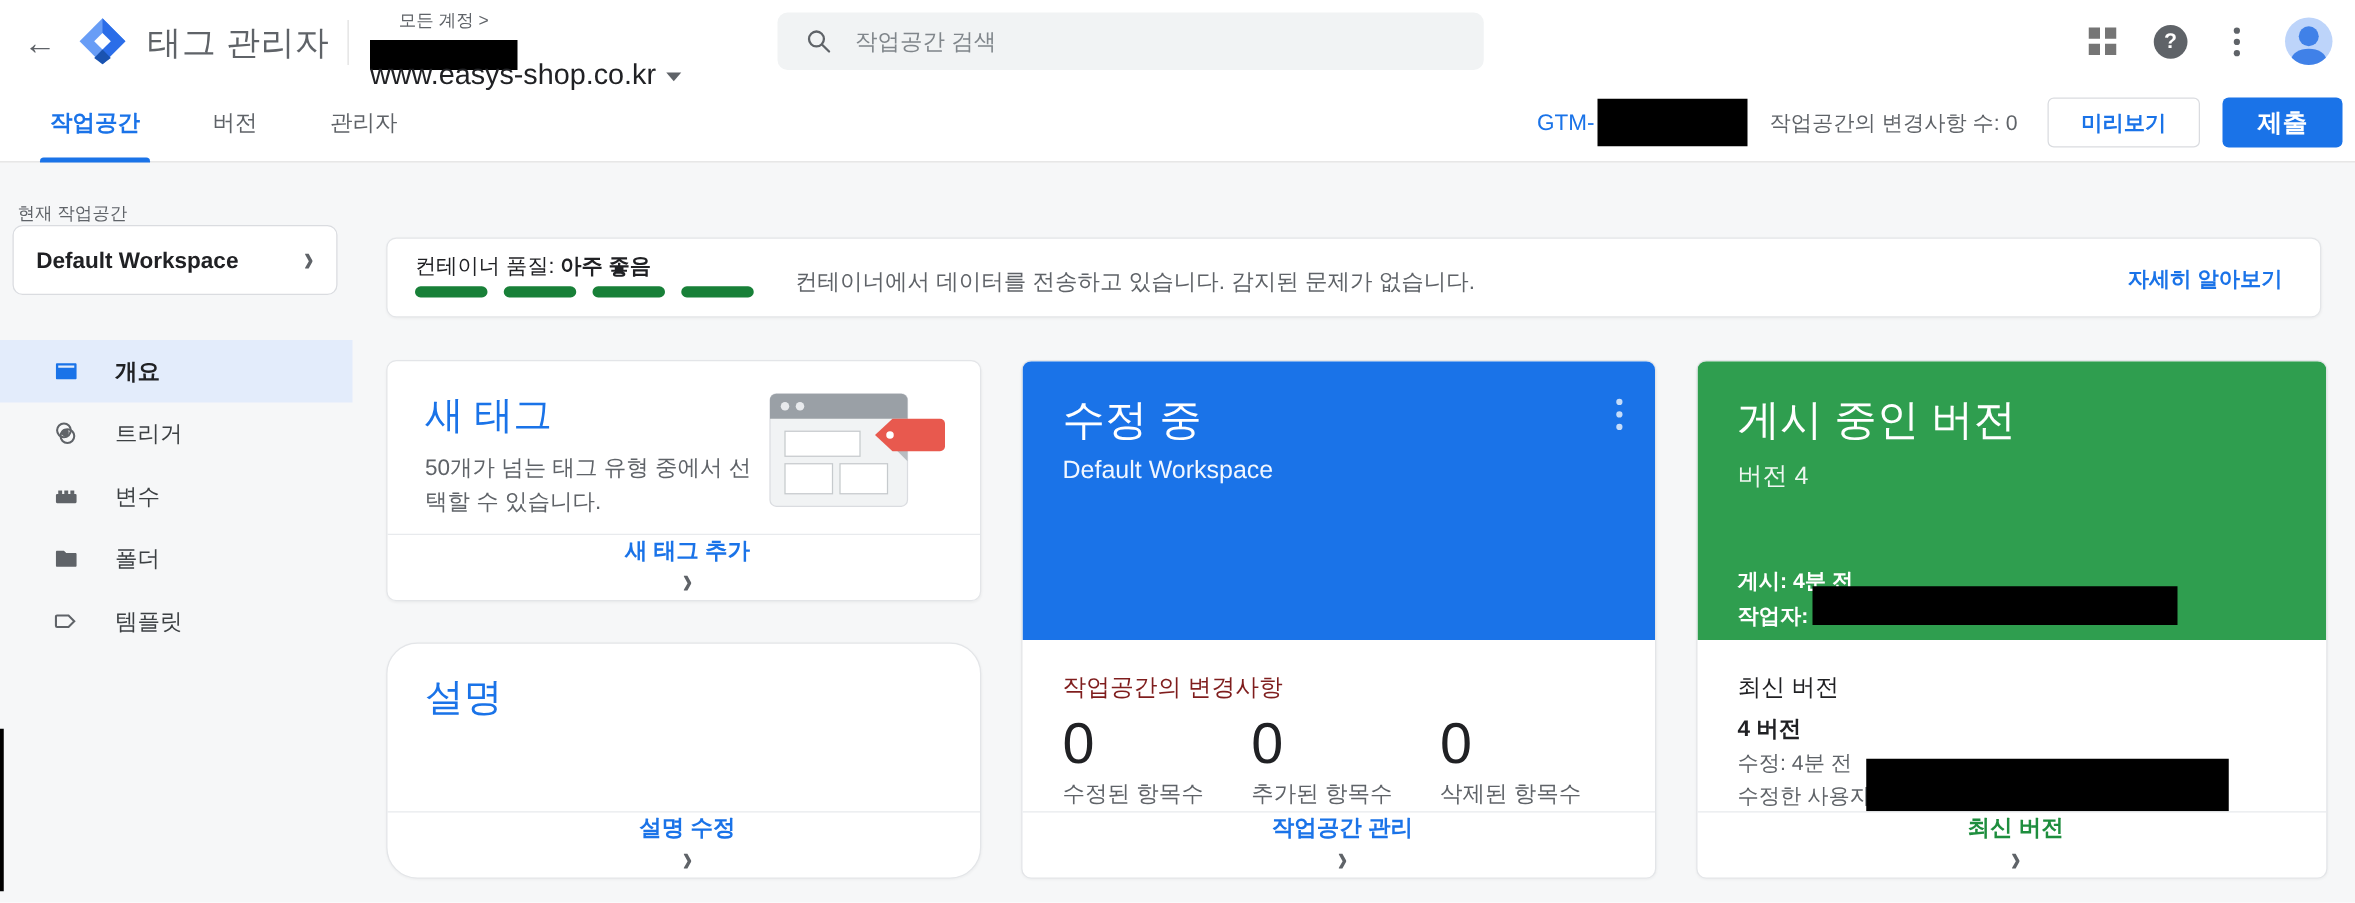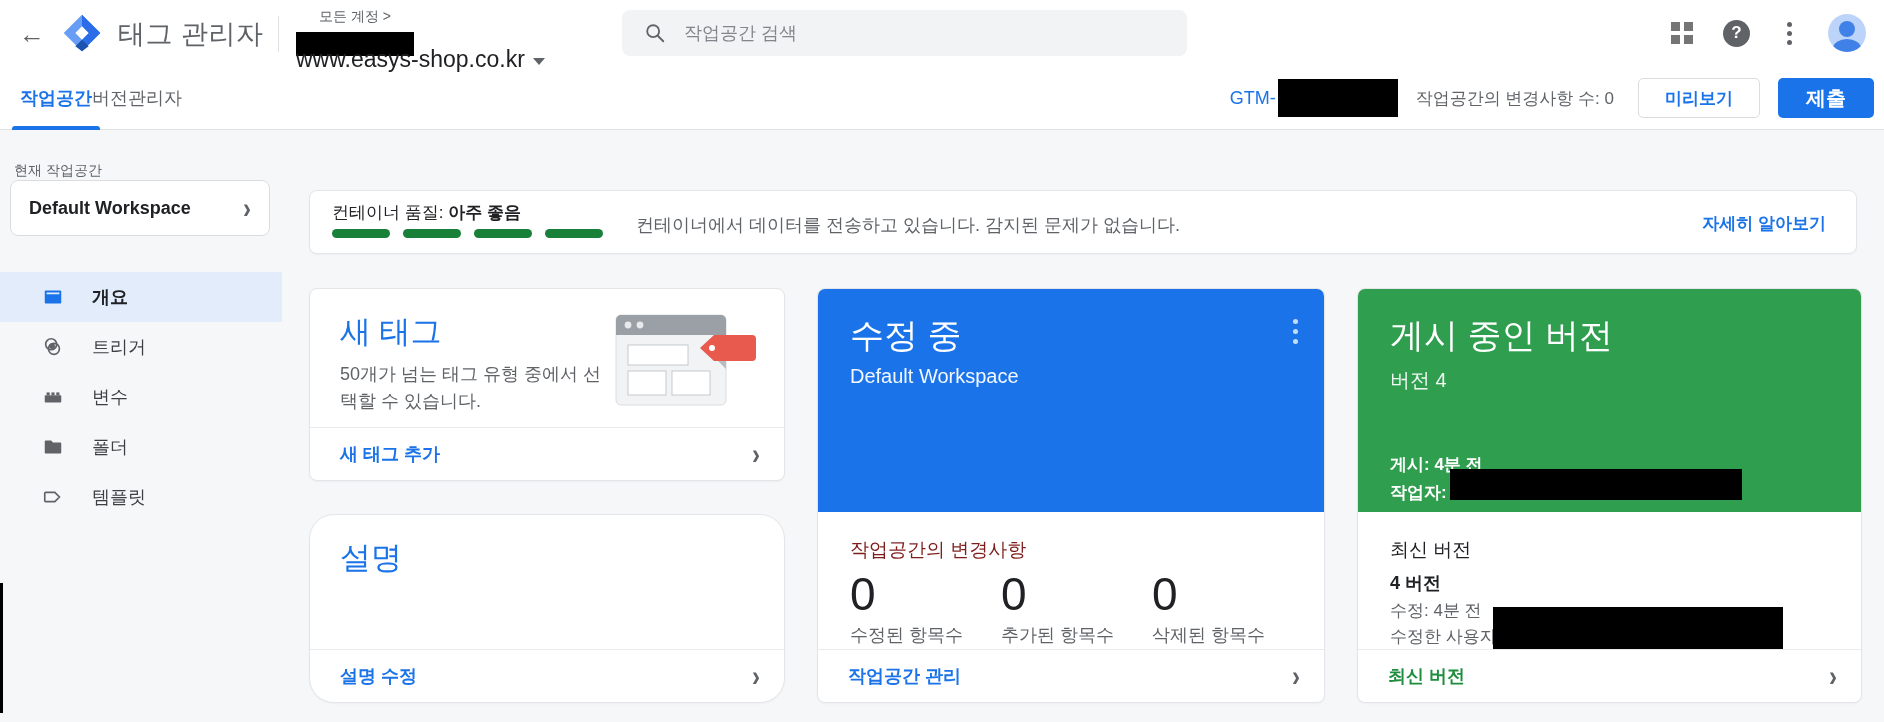--- a/index.html
+++ b/index.html
@@ -24,21 +24,21 @@
   .grid-icon div { background:#757575; }
   .help-icon { width:27px; height:27px; border-radius:50%; background:#5f6368; color:#fff; font-size:17px; font-weight:bold; display:flex; align-items:center; justify-content:center; cursor:pointer; }
   .more-icon { width:18px; display:flex; flex-direction:column; align-items:center; gap:4px; cursor:pointer; }
   .more-icon div { width:5px; height:5px; border-radius:50%; background:#5f6368; }
   .avatar { width:38px; height:38px; border-radius:50%; background:#bdd4fa; position:relative; overflow:hidden; cursor:pointer; }
   .avatar .head { position:absolute; left:11px; top:7px; width:16px; height:16px; border-radius:50%; background:#4081e8; }
   .avatar .body { position:absolute; left:5px; top:25px; width:28px; height:18px; border-radius:50% 50% 0 0; background:#4081e8; }
 
   
   .tabbar { position:absolute; left:0; top:66px; width:1884px; height:64px; background:#fff; border-bottom:1px solid #e0e0e0; z-index:4; }
-  .tabs { position:absolute; left:20px; top:0; height:64px; display:flex; }
+  .tabs { position:absolute; left:40px; top:0; height:64px; display:flex; gap:58px; }
   .tab { height:64px; display:flex; align-items:center; font-size:18px; color:#5f6368; cursor:pointer; position:relative; }
   .tab.active { color:#1a73e8; font-weight:bold; }
   .tab.active::after { content:""; position:absolute; left:-8px; right:-8px; bottom:0; height:4px; background:#1a73e8; border-radius:3px 3px 0 0; }
   .tab-right { position:absolute; right:10px; top:0; height:64px; display:flex; align-items:center; gap:18px; }
   .gtm-id { font-size:18px; color:#1a73e8; display:flex; align-items:center; }
   .gtm-redact { width:120px; height:38px; background:#000; margin-left:2px; }
   .changes-count { font-size:17px; color:#5f6368; margin-right:6px; }
   .btn-preview { height:40px; padding:0 26px; background:#fff; border:1px solid #dadce0; border-radius:5px; color:#1a73e8; font-size:17px; font-weight:bold; display:flex; align-items:center; cursor:pointer; }
   .btn-submit { height:40px; padding:0 28px; background:#1a73e8; border:none; border-radius:5px; color:#fff; font-size:20px; font-weight:bold; display:flex; align-items:center; cursor:pointer; }
 
@@ -61,21 +61,21 @@
   .banner { position:absolute; left:309px; top:60px; width:1548px; height:64px; background:#fff; border:1px solid #e3e5e8; border-radius:8px; box-shadow:0 1px 2px rgba(0,0,0,0.04); }
   .q-title { position:absolute; left:22px; top:10px; font-size:17px; color:#202124; }
   .q-title b { font-weight:bold; }
   .q-bars { position:absolute; left:22px; top:38px; display:flex; gap:13px; }
   .q-bar { width:58px; height:9px; border-radius:5px; background:#188038; }
   .q-msg { position:absolute; left:326px; top:22px; font-size:18px; color:#5f6368; }
   .q-learn { position:absolute; right:30px; top:21px; font-size:17px; color:#1a73e8; font-weight:bold; cursor:pointer; }
 
   
   .card { position:absolute; background:#fff; border:1px solid #e3e5e8; border-radius:8px; box-shadow:0 1px 2px rgba(0,0,0,0.04); }
-  .card-footer { position:absolute; left:0; right:0; bottom:0; height:53px; border-top:1px solid #e8eaed; display:flex; align-items:center; justify-content:space-between; padding:0 24px 0 30px; cursor:pointer; }
+  .card-footer { position:absolute; left:0; right:0; bottom:0; height:53px; border-top:1px solid #e8eaed; display:flex; align-items:center; justify-content:space-between; padding:0 24px 0 30px; cursor:pointer;flex-direction:column; }
   .footer-link { font-size:18px; color:#1a73e8; font-weight:bold; }
   .footer-link.green { color:#1e8e3e; }
   .f-chev { color:#5f6368; font-size:24px; font-weight:bold; transform:scaleY(1.25); }
 
   
   .card-newtag { left:309px; top:158px; width:476px; height:193px; }
   .nt-title { position:absolute; left:30px; top:22px; font-size:31px; color:#1a73e8; }
   .nt-desc { position:absolute; left:30px; top:72px; width:275px; font-size:18px; line-height:1.5; color:#5f6368; }
   .nt-art { position:absolute; right:22px; top:18px; width:152px; height:105px; }
 

